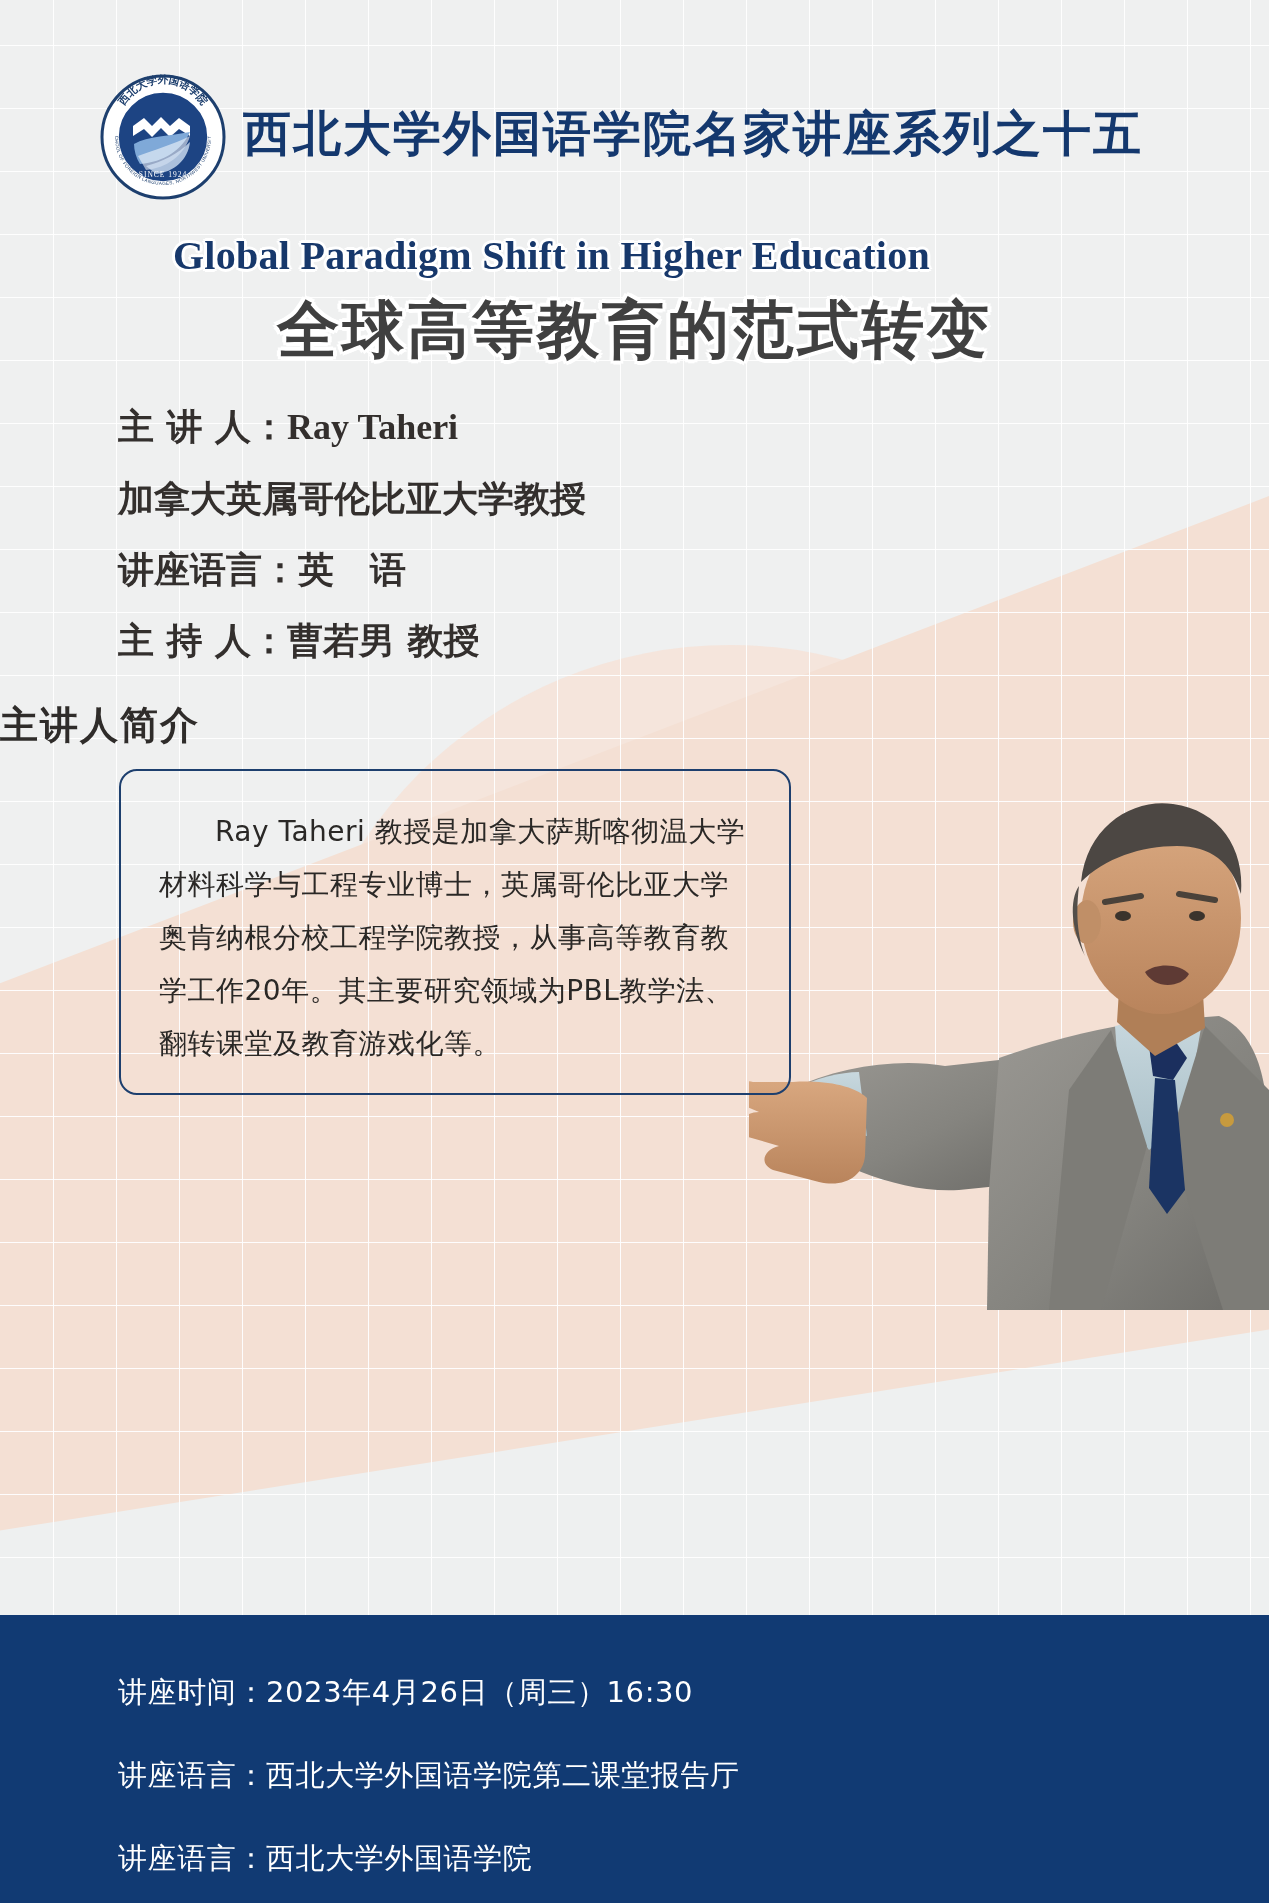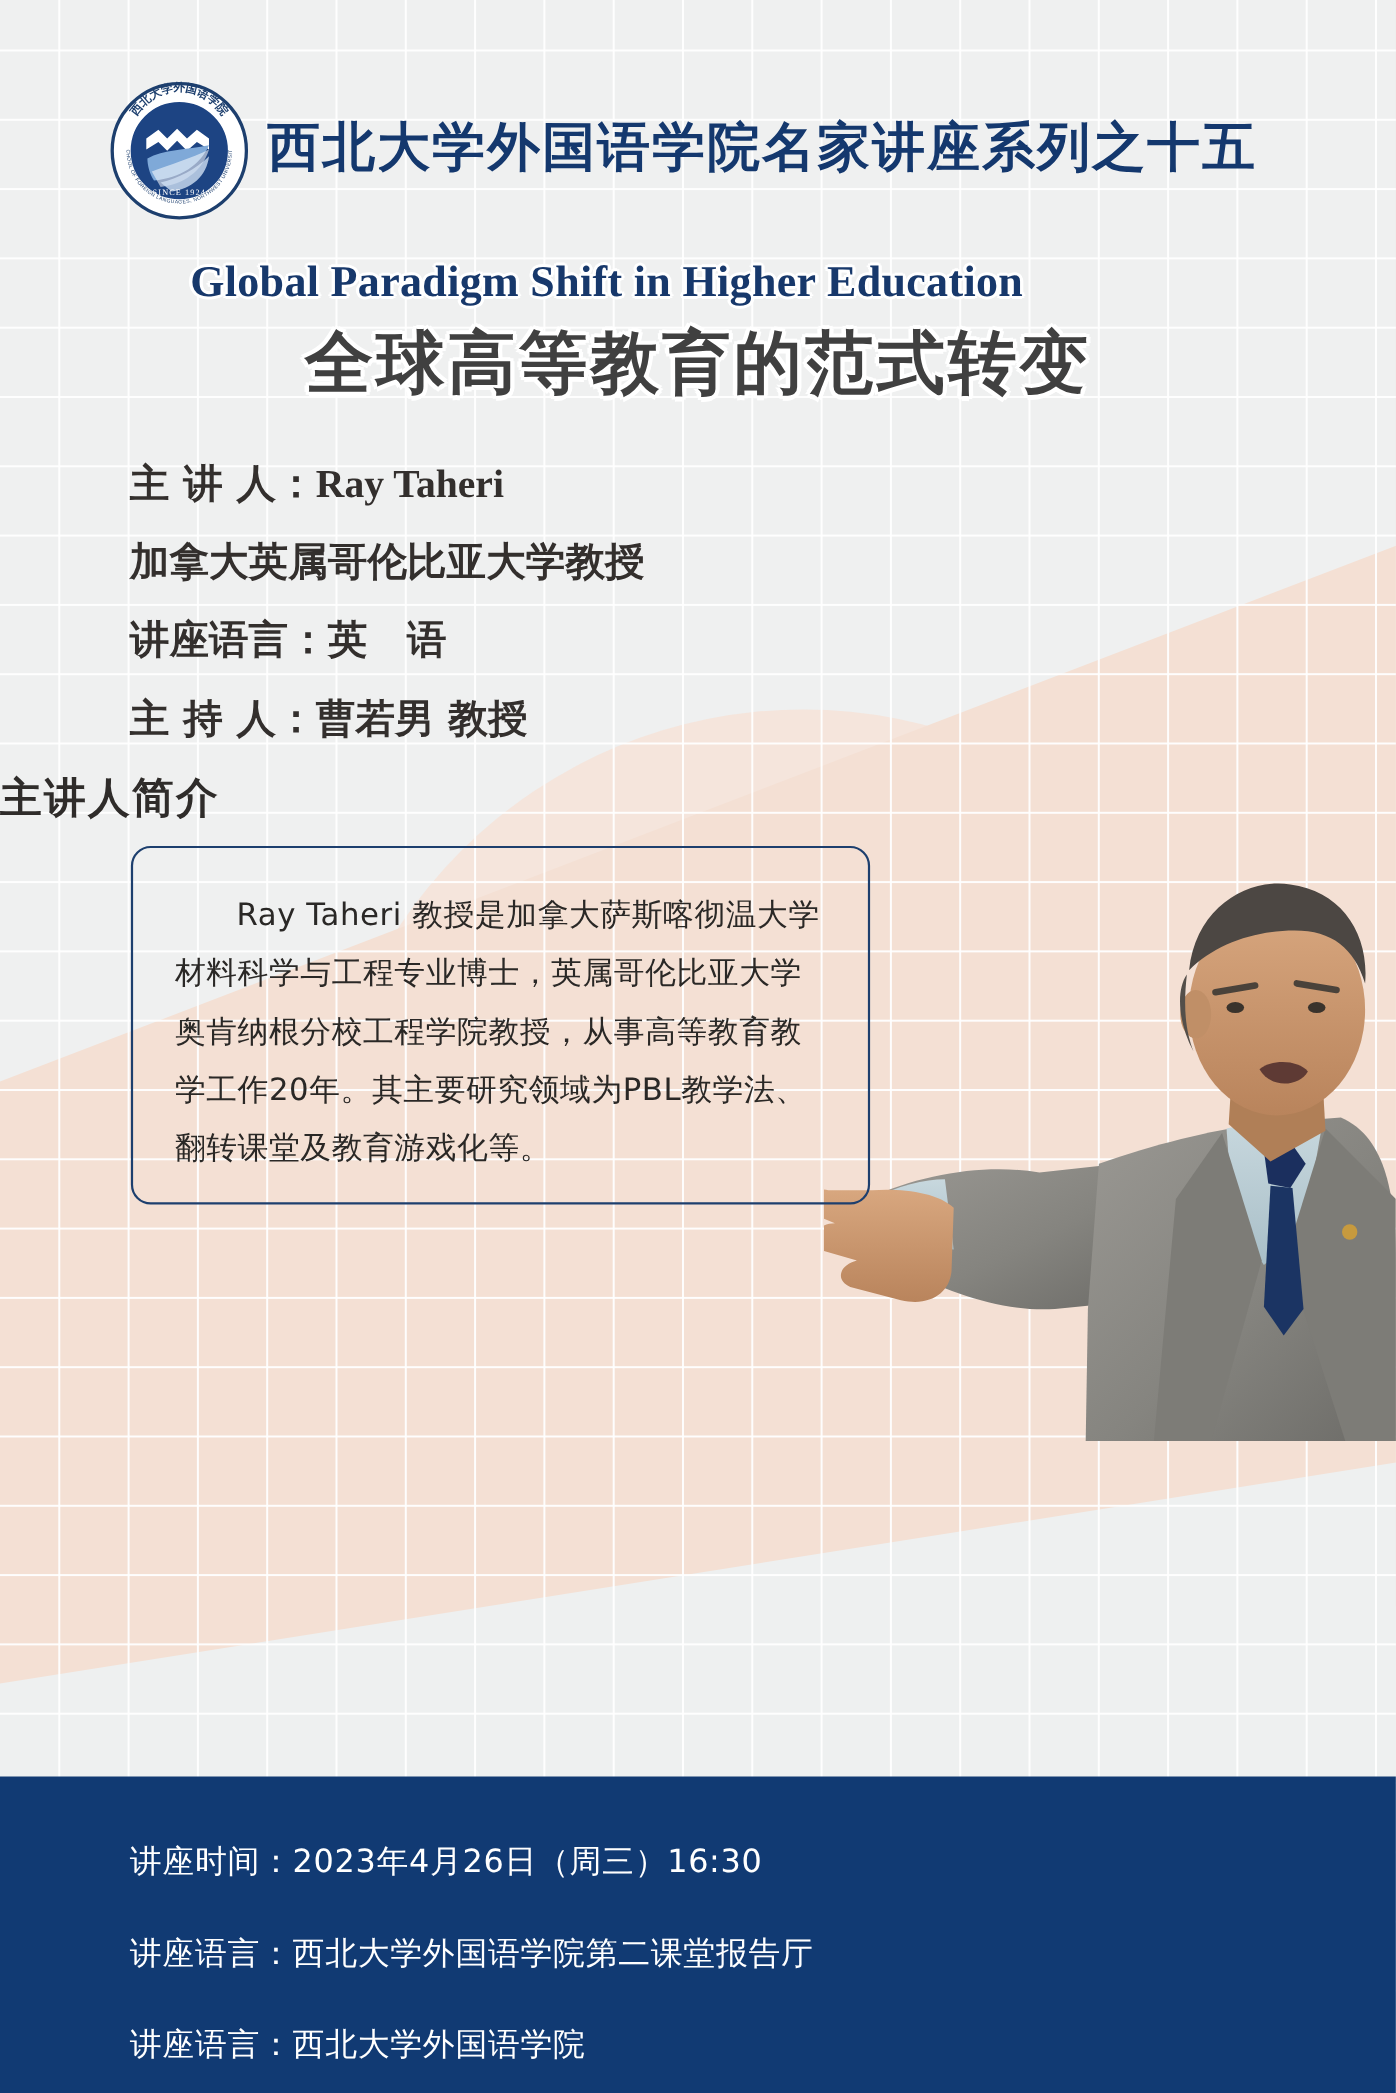--- a/index.html
+++ b/index.html
@@ -93,21 +93,21 @@
     color:#404040;
     z-index:6;
     text-shadow:
       3px 0 0 #fff,-3px 0 0 #fff,0 3px 0 #fff,0 -3px 0 #fff,
       3px 3px 0 #fff,-3px -3px 0 #fff,3px -3px 0 #fff,-3px 3px 0 #fff,
       4px 0 0 #fff,-4px 0 0 #fff,0 4px 0 #fff,0 -4px 0 #fff;
   }
 
   
   .info{
-    position:absolute;left:118px;top:418px;width:1000px;
+    position:absolute;left:118px;top:404px;width:1000px;
     z-index:6;
   }
   .info-row{
     font-family:"DejaVu Sans","Liberation Sans",sans-serif;
     font-weight:bold;
     font-size:36px;
     color:#332f2d;
     margin-bottom:26px;
     white-space:nowrap;
     line-height:1.25;

